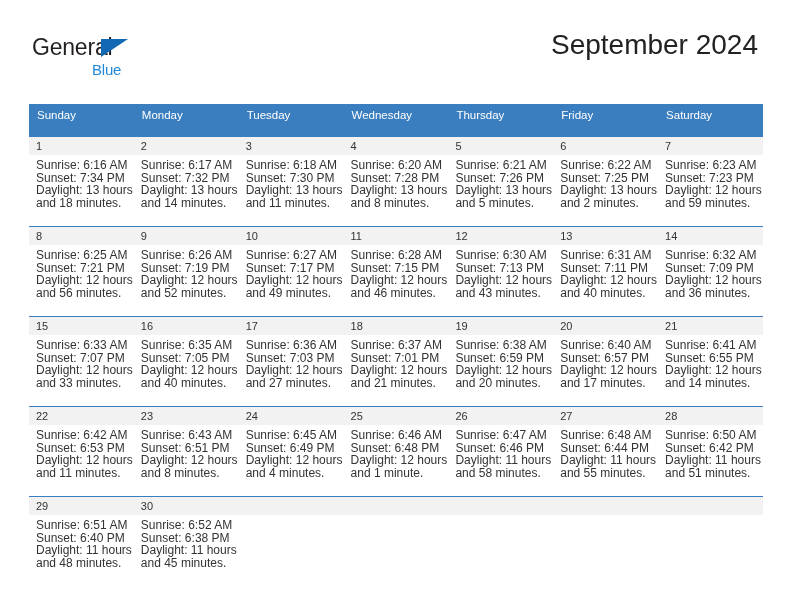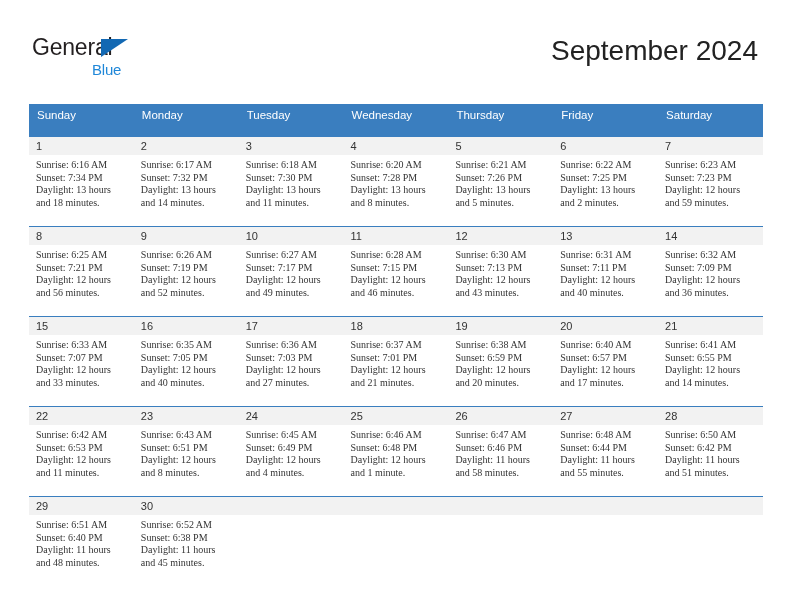--- a/index.html
+++ b/index.html
@@ -62,21 +62,21 @@
     top: 23px;
     font-size: 15px;
     letter-spacing: -0.2px;
     color: #1f87d8;
     line-height: 26px;
   }
 
   .title-block {
     position: absolute;
     right: 34px;
-    top: 34px;
+    top: 28px;
     text-align: right;
   }
   .cal-title {
     font-size: 28px;
     font-weight: normal;
     color: #222222;
     line-height: 34px;
     white-space: nowrap;
   }
   .cal-subtitle {
@@ -138,24 +138,23 @@
     font-size: 11px;
     color: #333333;
     line-height: 15px;
   }
   .daycell.empty .daynum-band {
     background: #f2f2f2;
   }
 
   .dayinfo {
     padding: 4px 6px 0 7px;
-    font-size: 10px;
+    font-size: 12px;
     line-height: 12.6px;
     color: #333333;
-    font-family: Liberation Serif, serif;
   }
   .dayinfo div {
     white-space: nowrap;
   }
 </style>
 </head>
 <body>
 
 <div class="page">
 

